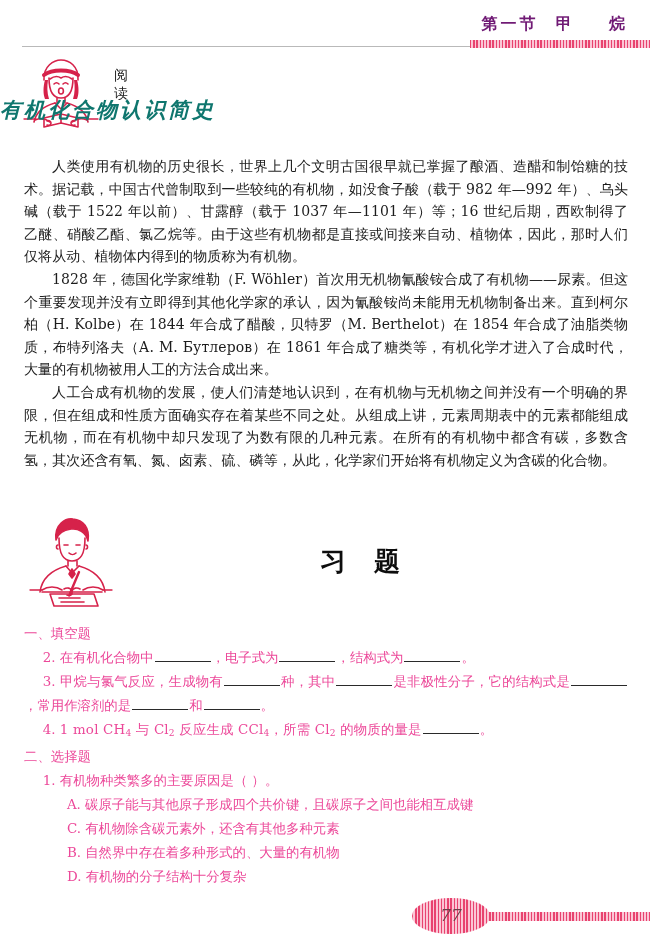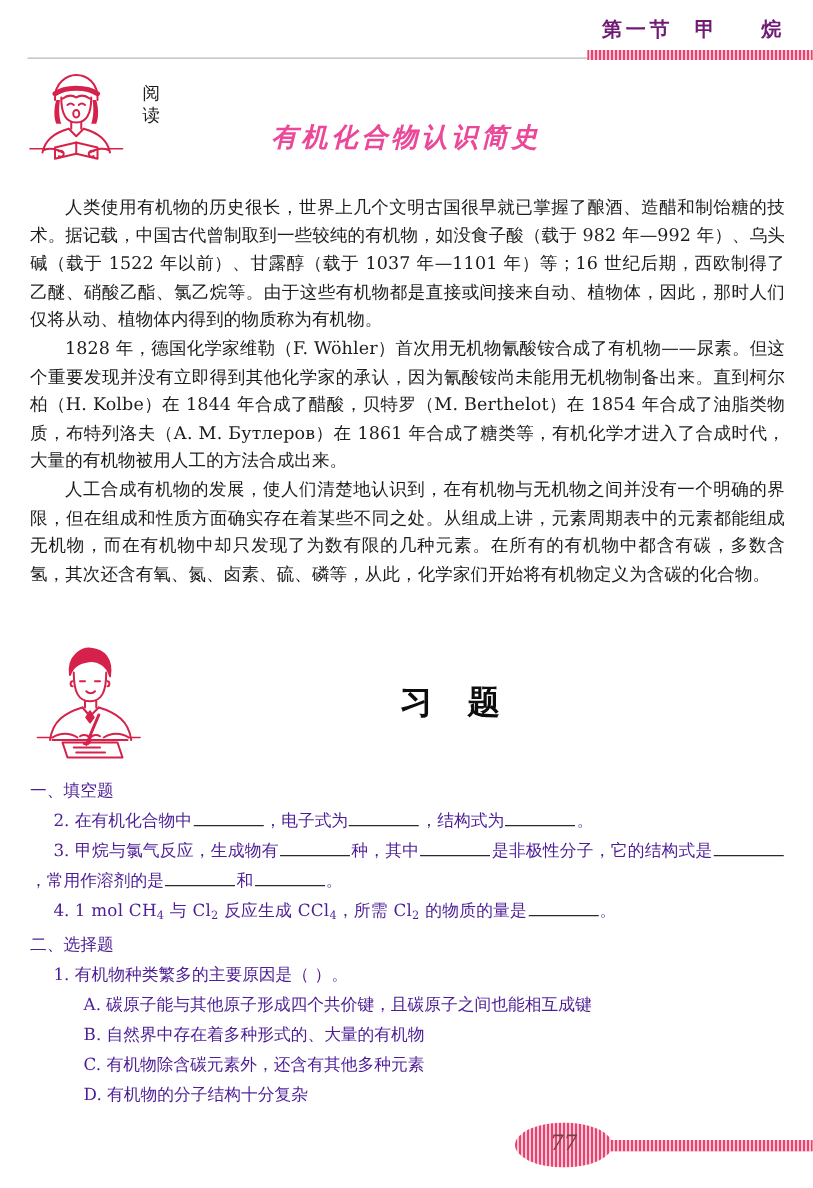--- a/index.html
+++ b/index.html
@@ -77,27 +77,26 @@
     line-height: 18px;
     color: #1c1c1c;
     letter-spacing: 0px;
     padding-left: 40px;
   }
   .reading-title {
     position: absolute;
     top: 44px;
     left: 0;
     width: 650px;
-    text-align: center;
     font-size: 21px;
     font-weight: bold;
     font-style: italic;
     letter-spacing: 3px;
     font-family: "DejaVu Serif", "Liberation Serif", serif;
-    color: #ec4899;
+    color: #0f766e;
   }
 
   
   .body-text {
     position: absolute;
     top: 155px;
     left: 24px;
     width: 604px;
     font-size: 14px;
     line-height: 22.6px;
@@ -139,21 +138,21 @@
     color: #0d0d0d;
   }
 
   .questions {
     position: absolute;
     top: 622px;
     left: 24px;
     width: 604px;
     font-size: 13.4px;
     line-height: 24px;
-    color: #4c1d95;
+    color: #ec4899;
     text-align: justify;
     text-justify: inter-ideograph;
   }
   .q-group-title {
     margin: 0;
     text-indent: 0;
   }
   .q-item {
     margin: 0;
     text-indent: 1.4em;
@@ -356,22 +355,22 @@
   </p>
 
   <p class="q-group-title">二、选择题</p>
 
   <p class="q-item">
     <span>1.</span>
     <span>有机物种类繁多的主要原因是（    ）。</span>
   </p>
 
   <p class="q-choice">A. 碳原子能与其他原子形成四个共价键，且碳原子之间也能相互成键</p>
+  <p class="q-choice">C. 有机物除含碳元素外，还含有其他多种元素</p>
   <p class="q-choice">B. 自然界中存在着多种形式的、大量的有机物</p>
-  <p class="q-choice">C. 有机物除含碳元素外，还含有其他多种元素</p>
   <p class="q-choice">D. 有机物的分子结构十分复杂</p>
 </div>
 
 <div class="page-footer">
   <div class="footer-stripe"></div>
   <div class="footer-badge"></div>
   <div class="footer-page-number">77</div>
 </div>
 
 </body></html>

